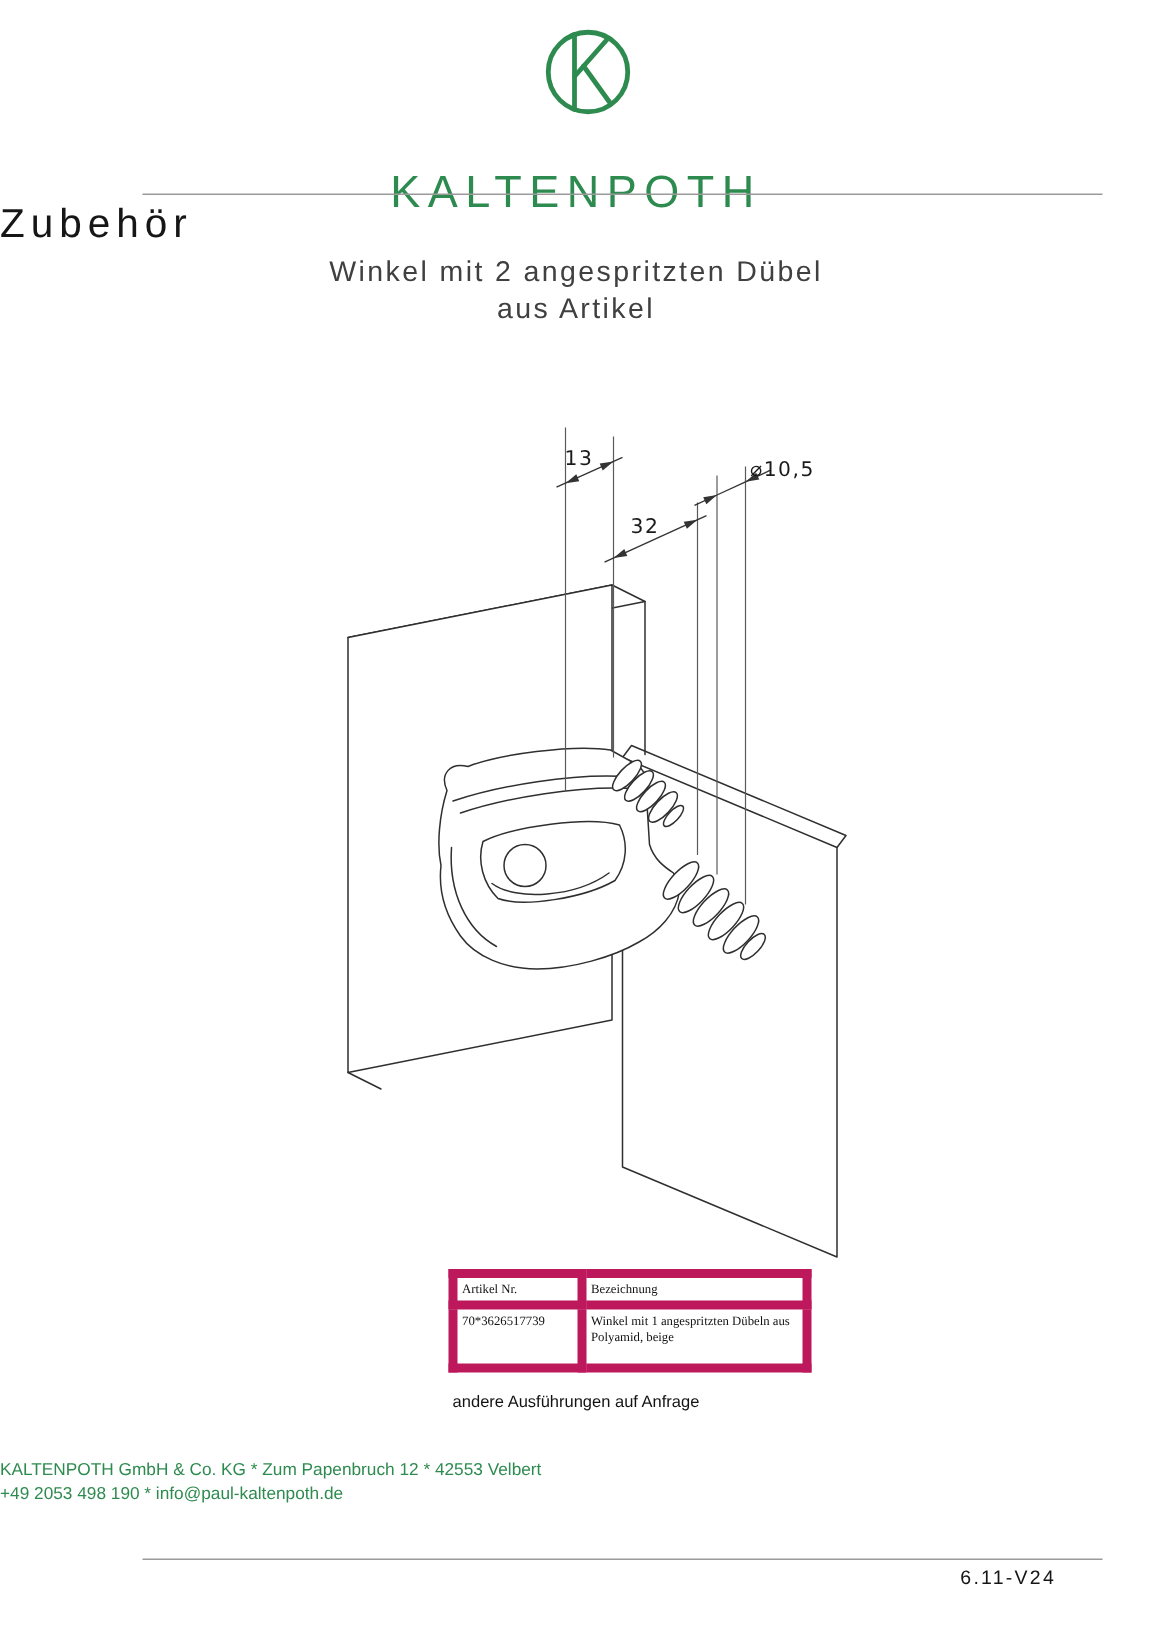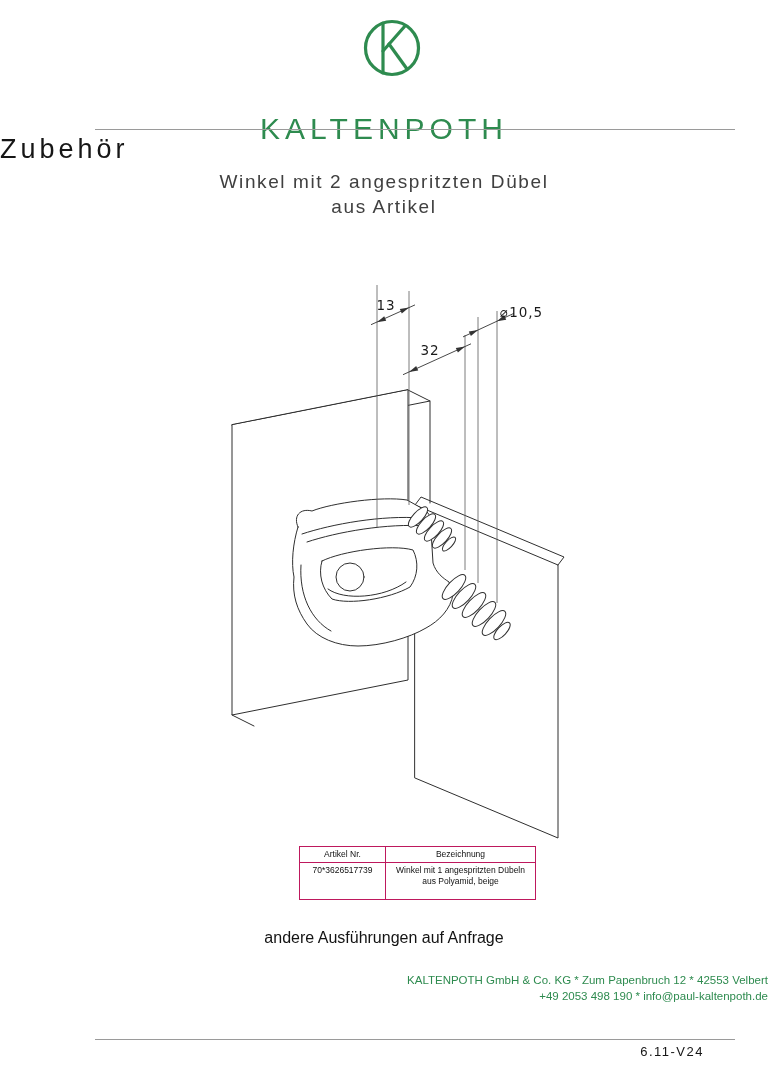--- a/index.html
+++ b/index.html
@@ -23,30 +23,30 @@
   .sub2{top:196px;}
 
   
   .drawing{top:265px;left:180px;width:400px;height:620px;}
   .drawing text{font-family:"DejaVu Sans",sans-serif;font-size:13.5px;fill:#1a1a1a;
                 letter-spacing:1px;stroke:none;}
 
   
   .article-table{position:absolute;left:299px;top:846px;border-collapse:collapse;
                  font-size:8.5px;color:#111;}
-  .article-table th,.article-table td{border:1px solid #be185d;padding:2px 3px;
-                 text-align:center;font-weight:normal;vertical-align:top;line-height:1.3;}
+  .article-table th,.article-table td{border:6px solid #be185d;padding:2px 3px;
+                 text-align:left;font-weight:normal;vertical-align:top;line-height:1.3;font-family:Liberation Serif, serif;}
   .article-table th{height:10px;}
   .article-table td{height:32px;}
   .col-art{width:86px;}
   .col-bez{width:150px;}
 
-  .note{top:929px;left:0;width:768px;text-align:center;font-size:16px;color:#131313;}
+  .note{top:929px;left:0;width:768px;text-align:center;font-size:11px;color:#131313;}
 
-  .footer{top:973px;left:0;width:768px;text-align:right;font-size:11.5px;
+  .footer{top:973px;left:0;width:768px;text-align:left;font-size:11.5px;
           line-height:15.5px;color:#2e8b4f;}
 
   .version{top:1044px;right:64px;font-size:13px;letter-spacing:1.5px;color:#161616;margin-left:39px;}
 </style>
 </head>
 <body>
 
 <div class="page">
 
   <svg class="abs logo" viewBox="-36 -36 72 72">

